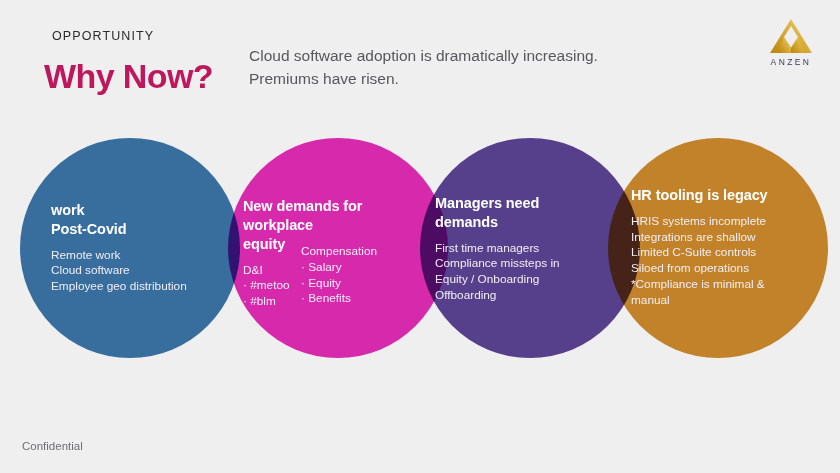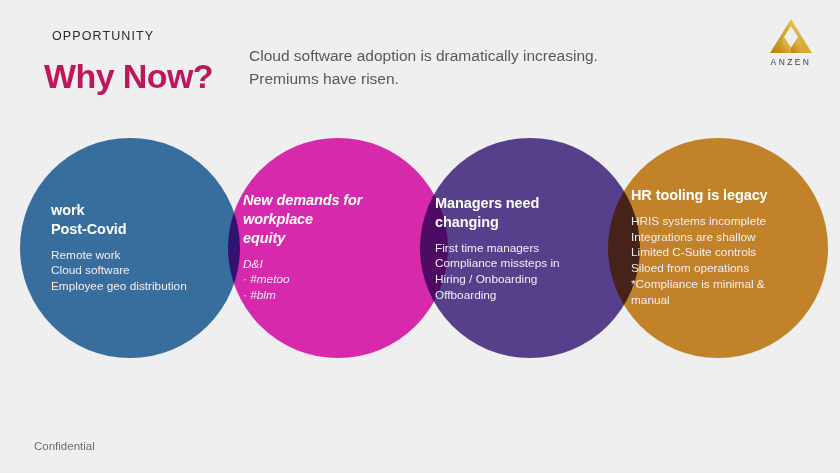--- a/index.html
+++ b/index.html
@@ -70,32 +70,32 @@
     font-size:14.5px; font-weight:700; line-height:1.30;
     letter-spacing:-0.1px; margin-bottom:9px;
   }
   .grp-b {
     font-size:11.8px; font-weight:400; line-height:1.34;
     color:#f2eef6;
   }
   .grp-b div { white-space:nowrap; }
 
   .t1 { left:51px;  top:201px; width:180px; }
-  .t2 { left:243px; top:191px; width:165px;font-style:italic; }
+  .t2 { left:243px; top:197px; width:165px; }
   .t3 { left:435px; top:194px; width:150px; }
   .t4 { left:631px; top:186px; width:170px; }
 
   
   .t2b { left:301px; top:244px; width:110px; }
   .t2b div { white-space:nowrap; }
 
   
   .footer {
     position:absolute; left:22px; top:440px;
-    font-size:11.5px; color:#6f6f73;margin-left:12px;
+    font-size:11.5px; color:#6f6f73;
   }
 </style>
 </head>
 <body style="background: rgb(239, 239, 239);">
 
 <div class="slide">
 
   <div class="eyebrow">OPPORTUNITY</div>
   <div class="title">Why Now?</div>
 
@@ -148,30 +148,36 @@
       <div>workplace</div>
       <div>equity</div>
     </div>
     <div class="grp-b">
       <div>D&amp;I</div>
       <div>· #metoo</div>
       <div>· #blm</div>
     </div>
   </div>
 
+  <div class="txt grp-b t2b">
+    <div>Compensation</div>
+    <div>· Salary</div>
+    <div>· Equity</div>
+    <div>· Benefits</div>
+  </div>
 
   <div class="txt t3">
     <div class="grp-h">
       <div>Managers need</div>
-      <div>changing</div>
+      <div>demands</div>
     </div>
     <div class="grp-b">
       <div>First time managers</div>
       <div>Compliance missteps in</div>
-      <div>Hiring / Onboarding</div>
+      <div>Equity / Onboarding</div>
       <div>Offboarding</div>
     </div>
   </div>
 
   <div class="txt t4">
     <div class="grp-h">
       <div>HR tooling is legacy</div>
     </div>
     <div class="grp-b">
       <div>HRIS systems incomplete</div>

